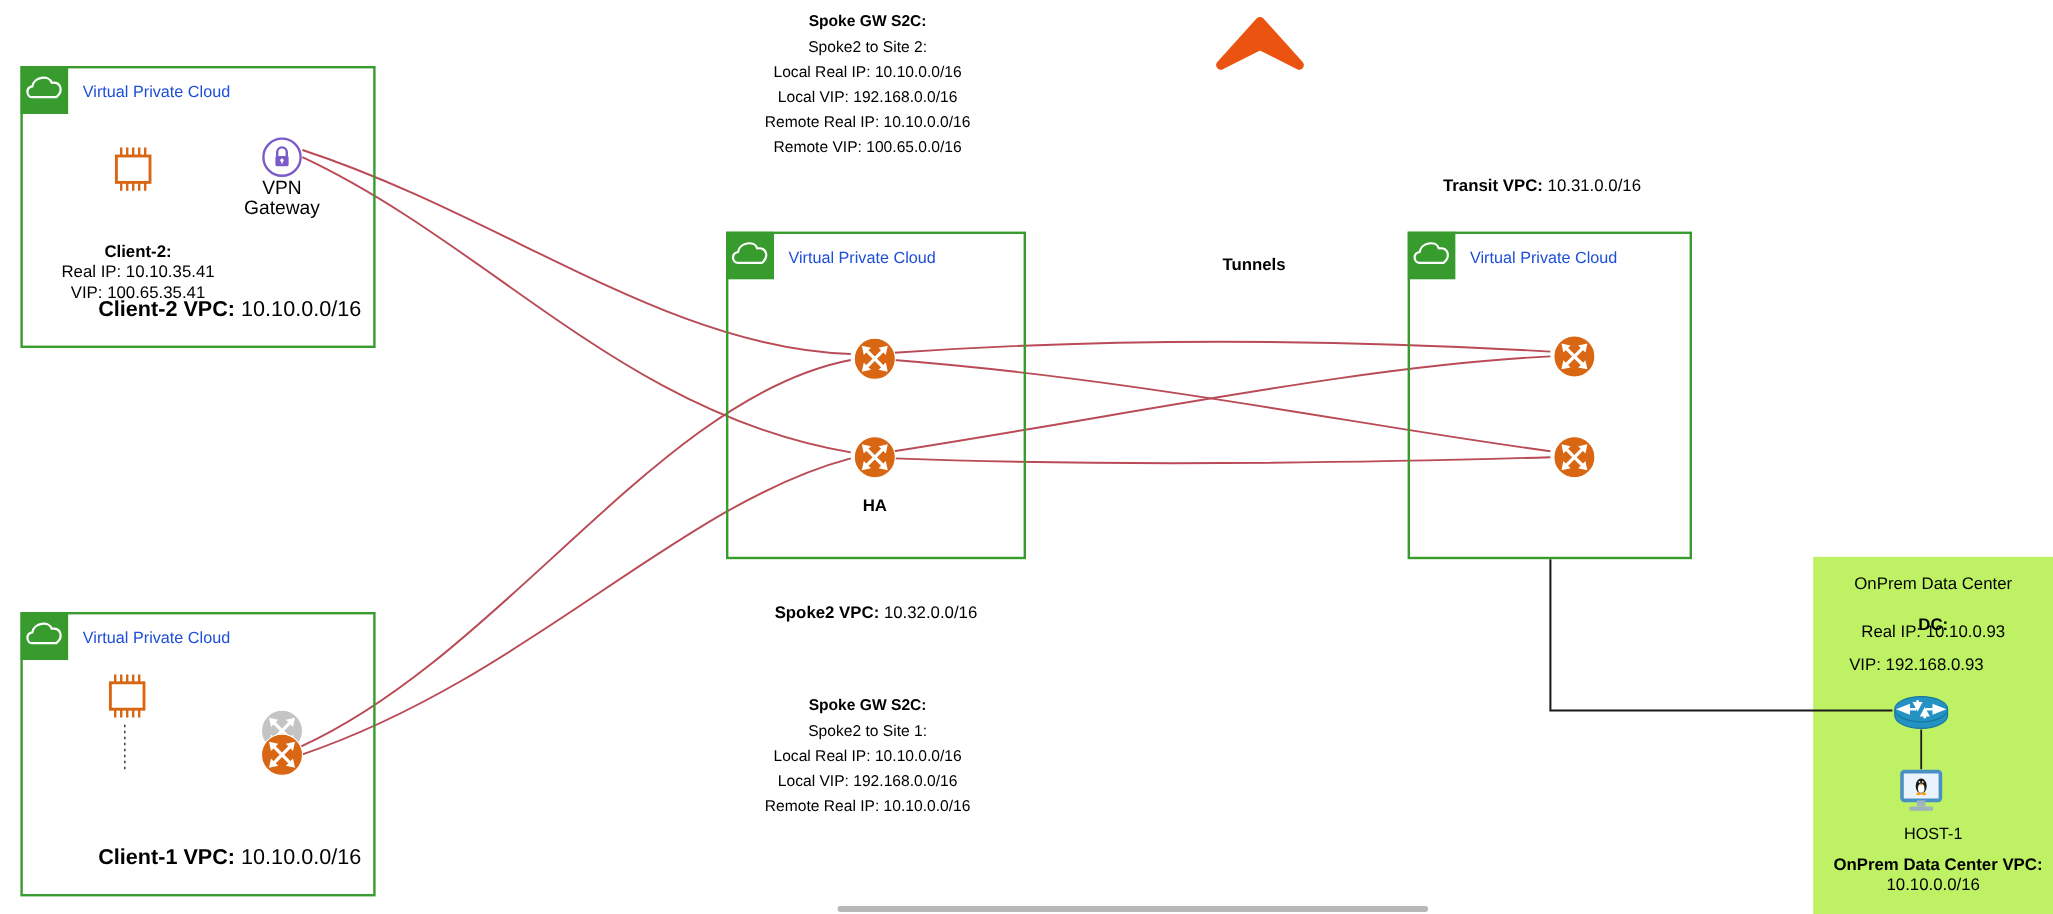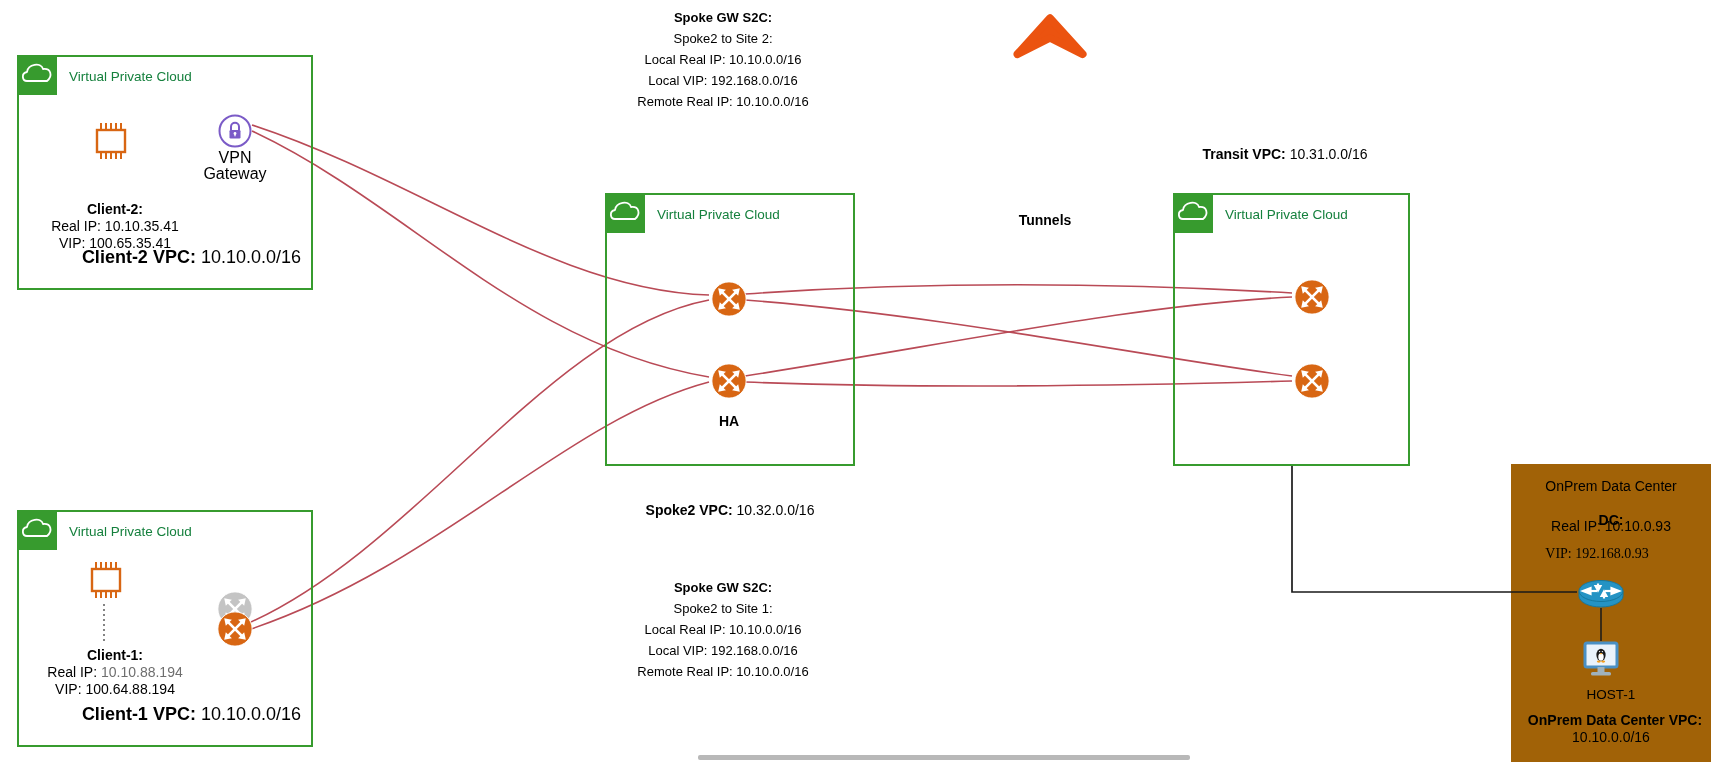--- a/index.html
+++ b/index.html
@@ -1,29 +1,29 @@
 <!DOCTYPE html>
 <html><head>
 <meta charset="utf-8">
 <style>
   html,body{margin:0;padding:0;background:#ffffff;}
   .canvas{position:relative;width:1711px;height:762px;background:#ffffff;
           font-family:"Liberation Sans","DejaVu Sans",sans-serif;color:#000;overflow:hidden;}
   .wires{position:absolute;left:0;top:0;z-index:1;pointer-events:none;}
   .vpc-box{position:absolute;border:2px solid #379B2E;background:transparent;z-index:2;box-sizing:border-box;}
   .vpc-tag{position:absolute;left:-2px;top:-2px;width:40px;height:40px;}
-  .vpc-title{position:absolute;left:50px;top:12px;font-size:13.5px;color:#15803d;white-space:nowrap;}
+  .vpc-title{position:absolute;left:50px;top:12px;font-size:13.5px;color:#1d4ed8;white-space:nowrap;}
   .vpc-cidr{position:absolute;right:10px;bottom:20px;font-size:18px;white-space:nowrap;}
   .note{position:absolute;text-align:center;font-size:13px;line-height:21px;z-index:2;}
   .note .t{font-weight:bold;}
   .txt{position:absolute;font-size:14px;line-height:17px;text-align:center;z-index:3;}
   .b{font-weight:bold;}
   .dim{color:#6e6e6e;}
   .icon{position:absolute;z-index:3;}
-  .onprem{position:absolute;background:#a16207;z-index:0;}
+  .onprem{position:absolute;background:#bef264;z-index:0;}
   .scrollbar{position:absolute;background:#b8b8b8;border-radius:2px;z-index:4;height:5px;}
 </style>
 </head>
 <body>
 
 <svg width="0" height="0" style="position:absolute" aria-hidden="true">
   <defs>
     <symbol id="gw-sym" viewBox="0 0 40 40">
       <circle cx="20" cy="20" r="19" fill="currentColor" stroke="#ffffff" stroke-width="1"></circle>
       <line x1="13.2" y1="13.2" x2="26.8" y2="26.8" stroke="#fff" stroke-width="3" stroke-linecap="round"></line>
@@ -87,21 +87,21 @@
     </symbol>
   </defs>
 </svg>
 
 <div class="canvas">
 
   <div class="onprem" style="left:1511px;top:464px;width:200px;height:298px;">
     <div class="txt" style="left:0;top:14px;width:200px;">OnPrem Data Center</div>
     <div class="txt b" style="left:0;top:48px;width:200px;">DC:</div>
     <div class="txt" style="left:0;top:54px;width:200px;">Real IP: 10.10.0.93</div>
-    <div class="txt" style="left:0;top:81px;width:172px;font-family:Liberation Serif, serif;">VIP: 192.168.0.93</div>
+    <div class="txt" style="left:0;top:81px;width:172px;">VIP: 192.168.0.93</div>
     <svg class="icon" style="left:66px;top:114px;" width="48" height="32">
         <use href="#router-sym"></use>
       </svg>
     <svg class="icon" style="left:70px;top:176px;" width="40" height="40">
         <use href="#host-sym"></use>
       </svg>
     <div class="txt" style="left:0;top:222px;width:200px;font-size:13.5px;">HOST-1</div>
     <div class="txt b" style="left:0;top:248px;width:208px;">OnPrem Data Center VPC:</div>
     <div class="txt" style="left:0;top:265px;width:200px;">10.10.0.0/16</div>
   </div>
@@ -121,20 +121,21 @@
     <line x1="1601" y1="608" x2="1601" y2="641" stroke="#1a1a1a" stroke-width="1.5"></line>
     <line x1="104" y1="604" x2="104" y2="644" stroke="#333" stroke-width="1.2" stroke-dasharray="2,3"></line>
   </svg>
 
   <div class="note" style="left:543px;top:7px;width:360px;">
     <div class="t">Spoke GW S2C:</div>
     <div>Spoke2 to Site 2:</div>
     <div>Local Real IP: 10.10.0.0/16</div>
     <div>Local VIP: 192.168.0.0/16</div>
     <div>Remote Real IP: 10.10.0.0/16</div>
+    <div>Remote VIP: 100.65.0.0/16</div>
   </div>
 
   <div class="note" style="left:543px;top:577px;width:360px;">
     <div class="t">Spoke GW S2C:</div>
     <div>Spoke2 to Site 1:</div>
     <div>Local Real IP: 10.10.0.0/16</div>
     <div>Local VIP: 192.168.0.0/16</div>
     <div>Remote Real IP: 10.10.0.0/16</div>
   </div>
 
@@ -185,28 +186,20 @@
     <div class="vpc-title">Virtual Private Cloud</div>
     <svg class="icon" style="left:63px;top:44px;" width="48" height="48">
         <use href="#chip-sym"></use>
       </svg>
     <svg class="icon" style="left:198px;top:79px;color:#C4C4C4;" width="36" height="36">
         <use href="#gw-sym"></use>
       </svg>
     <svg class="icon" style="left:198px;top:99px;color:#D86613;" width="36" height="36">
         <use href="#gw-sym"></use>
       </svg>
-    <div class="txt" style="left:6px;top:135px;width:180px;">
-      <div class="b">Client-1:</div>
-      <div>
-        <span>Real IP:</span>
-        <span class="dim">10.10.88.194</span>
-      </div>
-      <div>VIP: 100.64.88.194</div>
-    </div>
     <div class="vpc-cidr">
       <span class="b">Client-1 VPC:</span>
       <span>10.10.0.0/16</span>
     </div>
   </div>
 
   <div class="vpc-box" style="left:605px;top:193px;width:250px;height:273px;">
     <svg class="vpc-tag" viewBox="0 0 40 40">
         <use href="#vpc-sym"></use>
       </svg>

